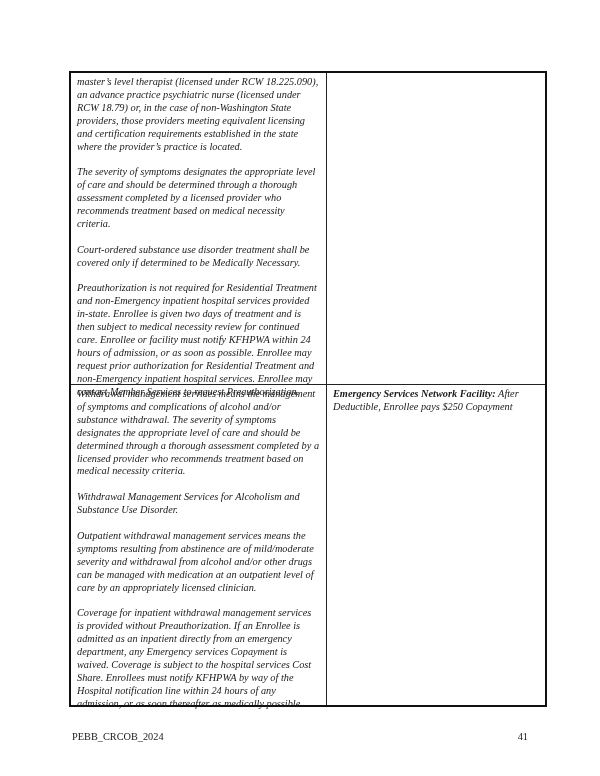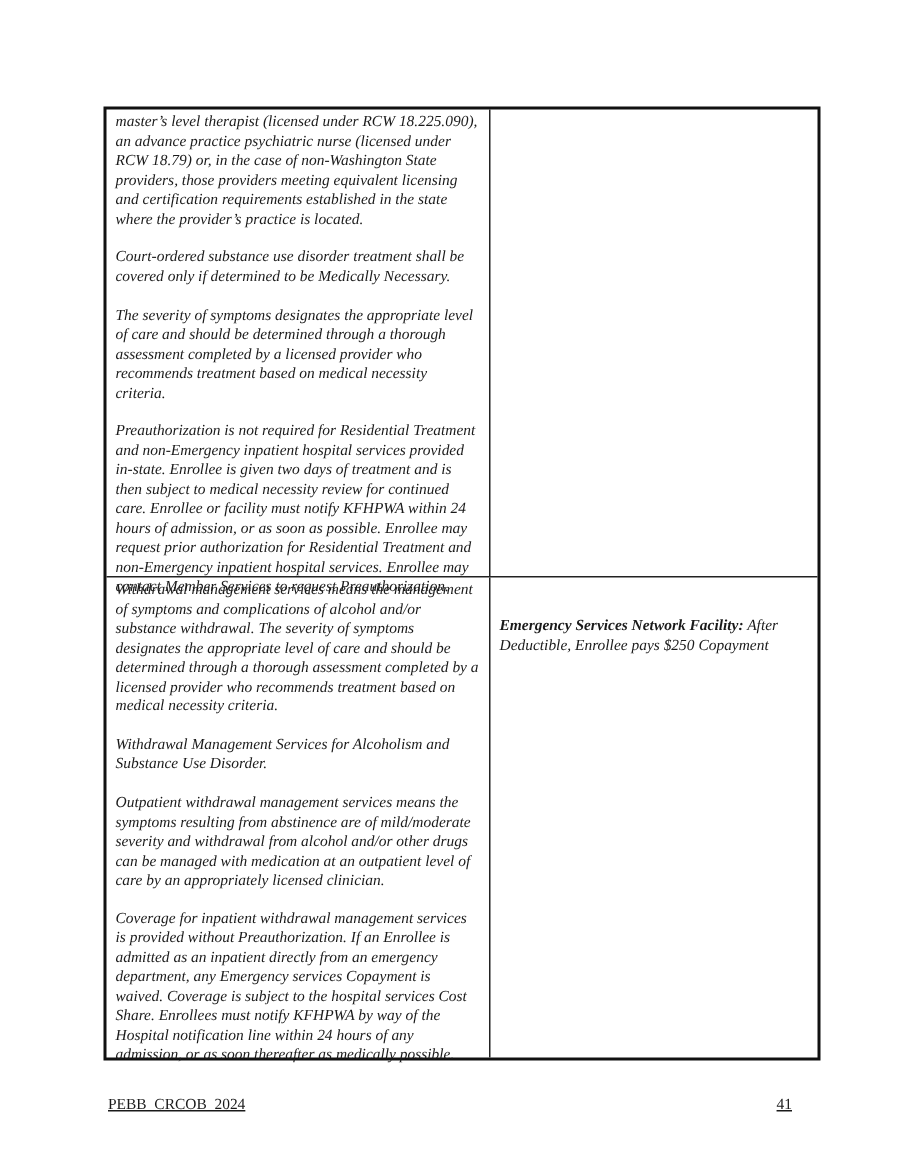--- a/index.html
+++ b/index.html
@@ -10,41 +10,41 @@
   }
   .page { position: absolute; left: 0; top: 0; width: 600px; height: 776px; background: #fff; }
   .table {
     position: absolute; left: 69px; top: 71px; width: 478px;
     border: 2px solid #111; box-sizing: border-box;
   }
   .row { display: flex; font-style: italic; }
   .row + .row { border-top: 1.5px solid #222; }
   .cell { box-sizing: border-box; padding: 3px 6px 4px 6px; font-size: 10.3px; line-height: 12.9px; }
   .cell.left { width: 256px; border-right: 1.5px solid #222; }
-  .cell.right { flex: 1; margin-top: 24px; }
+  .cell.right { flex: 1; }
   .row1 { height: 311px; }
   .row2 { height: 320px; }
   p { margin: 0 0 12.9px 0; }
   p:last-child { margin-bottom: 0; }
   b { font-weight: bold; }
   .footer {
     position: absolute; top: 731px; left: 72px; right: 72px;
-    font-size: 10.3px; display: flex; justify-content: space-between; text-decoration: underline;
+    font-size: 10.3px; display: flex; justify-content: space-between;
   }
 </style>
 </head>
 <body>
 
 <div class="page">
   <div class="table">
     <div class="row row1">
       <div class="cell left">
         <p>master’s level therapist (licensed under RCW 18.225.090), an advance practice psychiatric nurse (licensed under RCW 18.79) or, in the case of non-Washington State providers, those providers meeting equivalent licensing and certification requirements established in the state where the provider’s practice is located.</p>
+        <p>The severity of symptoms designates the appropriate level of care and should be determined through a thorough assessment completed by a licensed provider who recommends treatment based on medical necessity criteria.</p>
         <p>Court-ordered substance use disorder treatment shall be covered only if determined to be Medically Necessary.</p>
-        <p>The severity of symptoms designates the appropriate level of care and should be determined through a thorough assessment completed by a licensed provider who recommends treatment based on medical necessity criteria.</p>
         <p>Preauthorization is not required for Residential Treatment and non-Emergency inpatient hospital services provided in-state. Enrollee is given two days of treatment and is then subject to medical necessity review for continued care. Enrollee or facility must notify KFHPWA within 24 hours of admission, or as soon as possible. Enrollee may request prior authorization for Residential Treatment and non-Emergency inpatient hospital services. Enrollee may contact Member Services to request Preauthorization.</p>
       </div>
       <div class="cell right"></div>
     </div>
     <div class="row row2">
       <div class="cell left">
         <p>Withdrawal management services means the management of symptoms and complications of alcohol and/or substance withdrawal. The severity of symptoms designates the appropriate level of care and should be determined through a thorough assessment completed by a licensed provider who recommends treatment based on medical necessity criteria.</p>
         <p>Withdrawal Management Services for Alcoholism and Substance Use Disorder.</p>
         <p>Outpatient withdrawal management services means the symptoms resulting from abstinence are of mild/moderate severity and withdrawal from alcohol and/or other drugs can be managed with medication at an outpatient level of care by an appropriately licensed clinician.</p>
         <p>Coverage for inpatient withdrawal management services is provided without Preauthorization. If an Enrollee is admitted as an inpatient directly from an emergency department, any Emergency services Copayment is waived. Coverage is subject to the hospital services Cost Share. Enrollees must notify KFHPWA by way of the Hospital notification line within 24 hours of any admission, or as soon thereafter as medically possible.</p>

